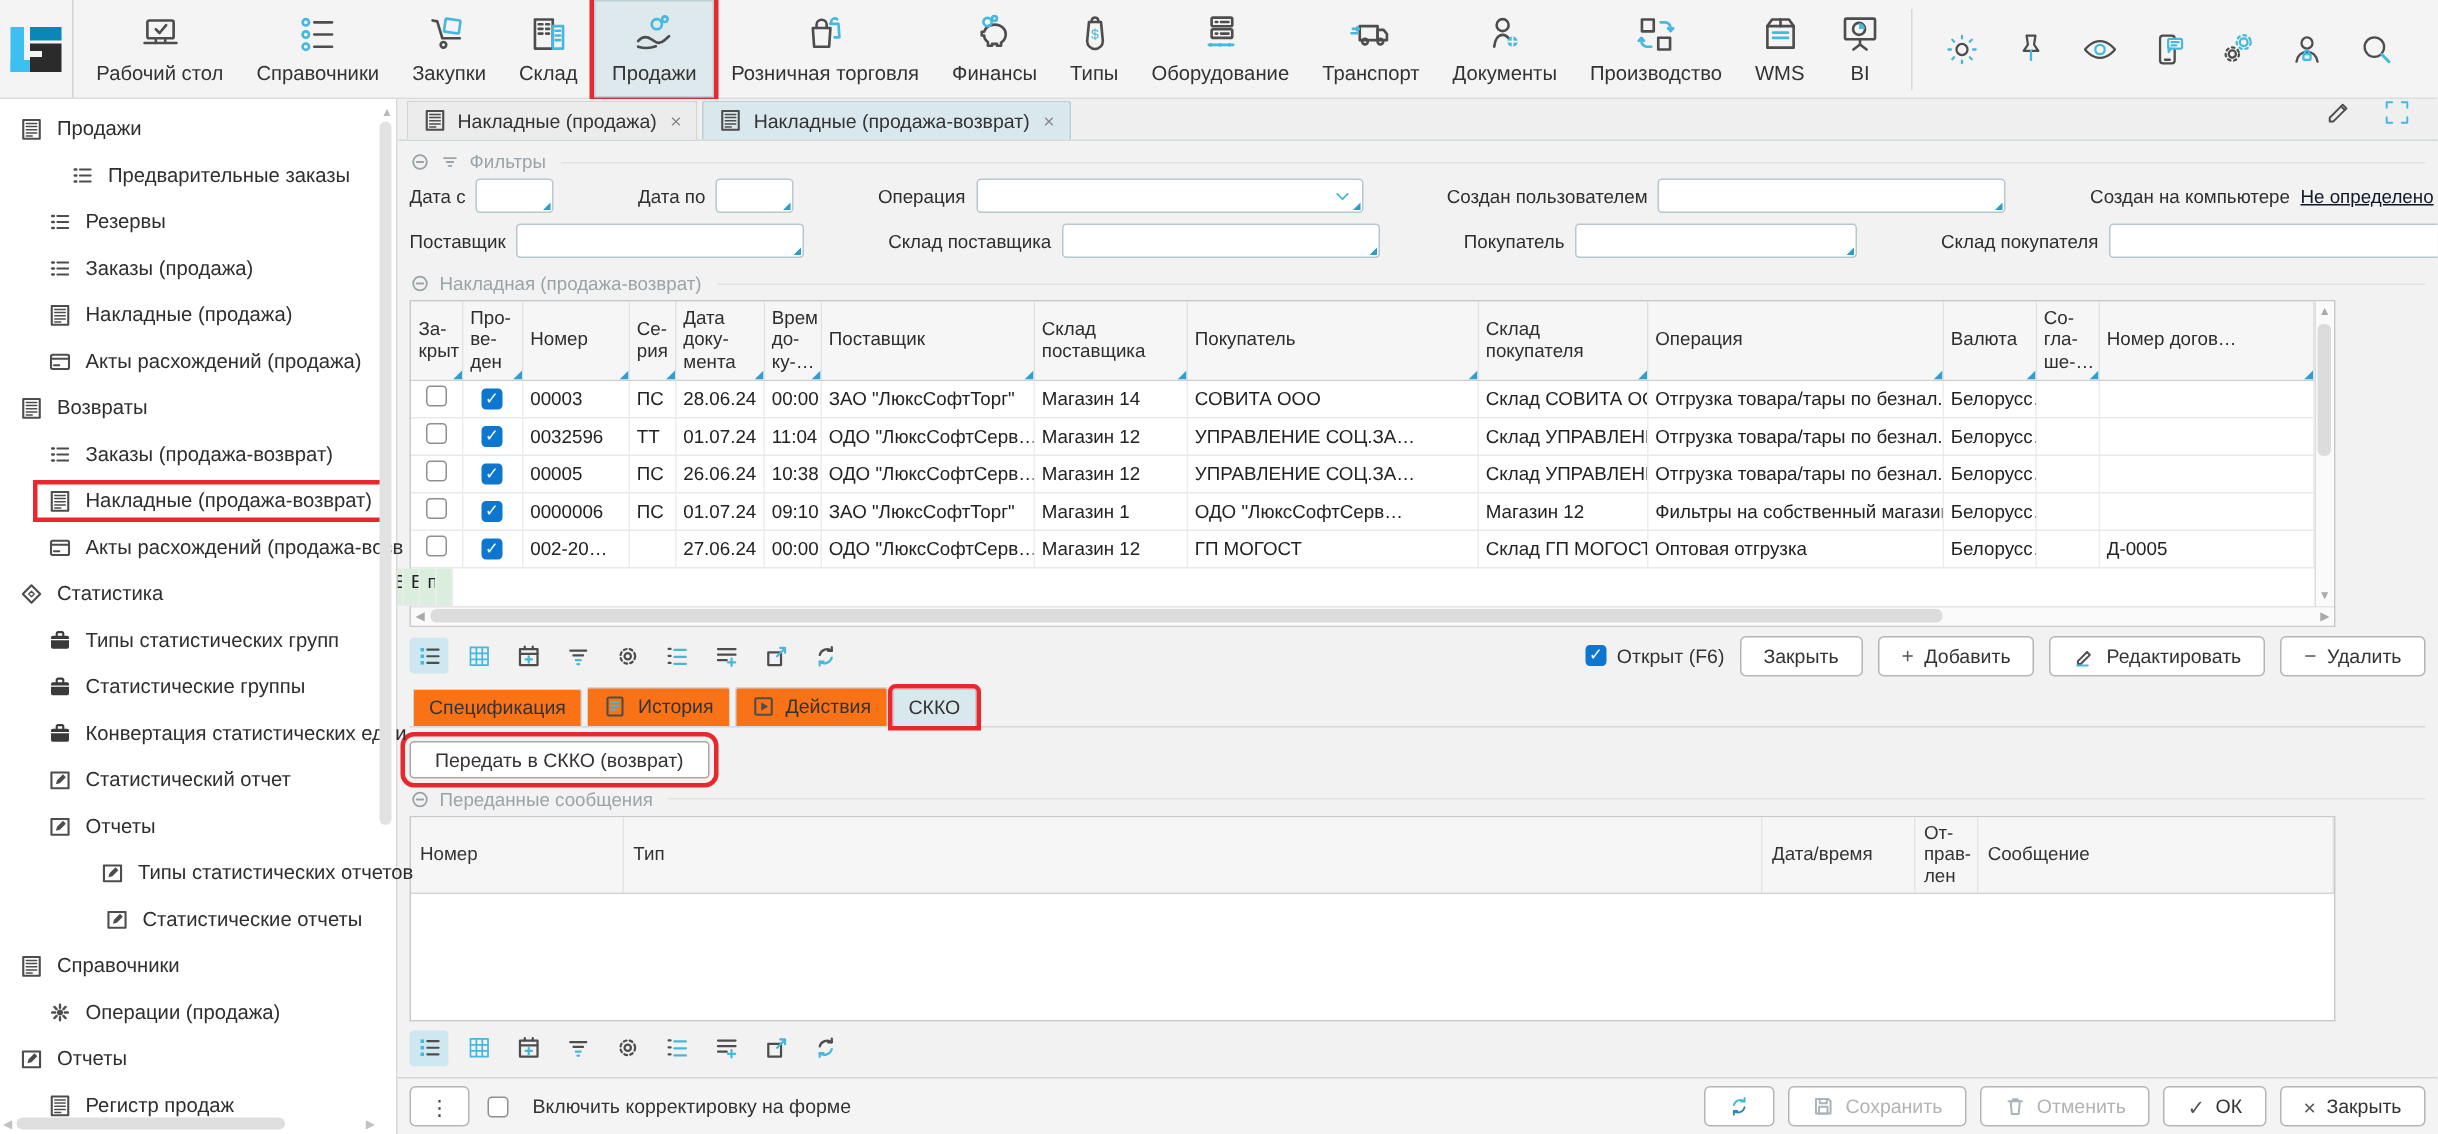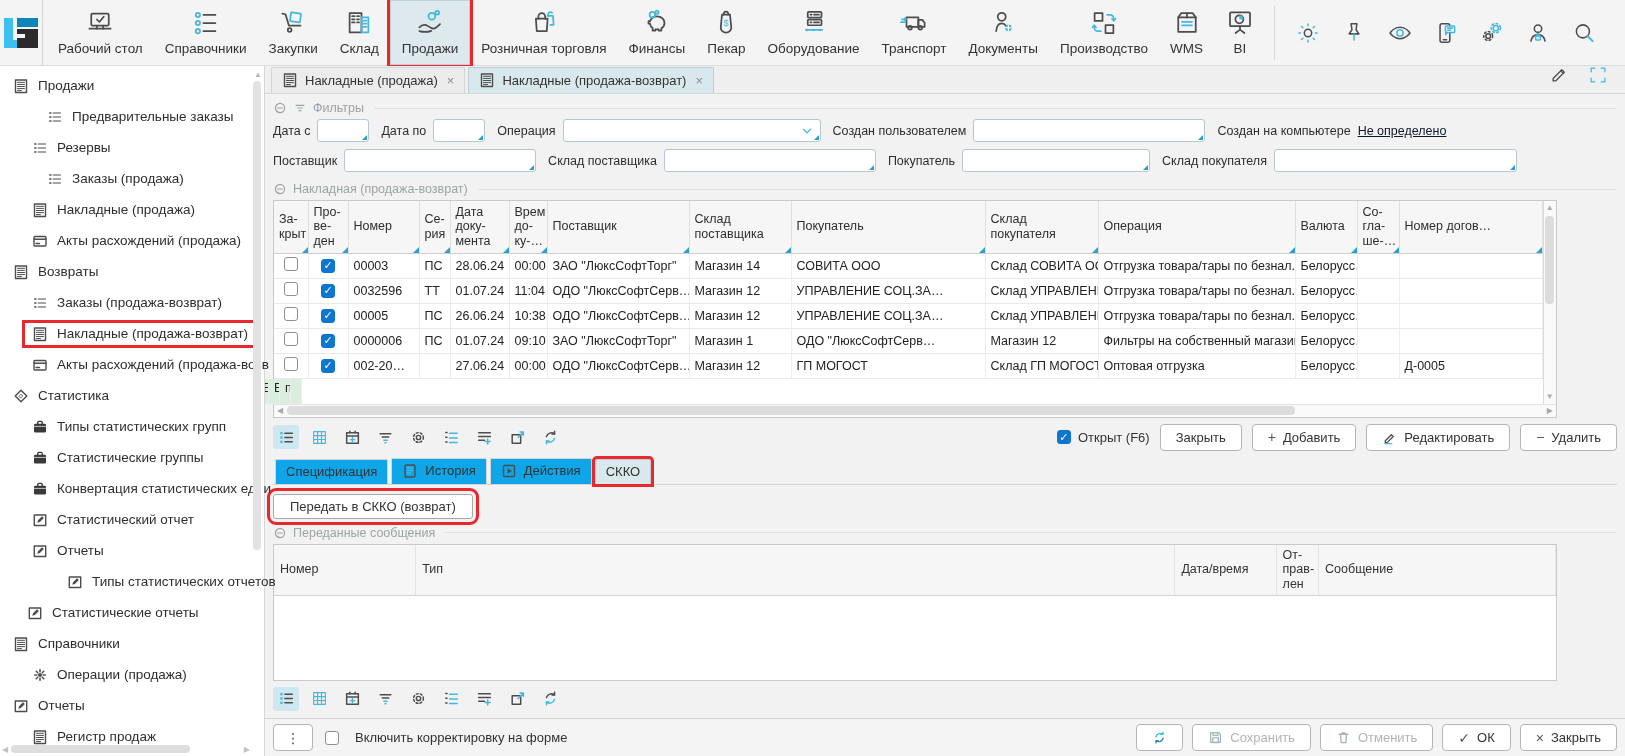--- a/index.html
+++ b/index.html
@@ -42,21 +42,21 @@
 .dtab { display:flex; align-items:center; gap:7px; padding:4px 10px 5px; margin-right:3px; font-size:13px; background:#ececec; border:1px solid #d4d4d4; border-bottom:none; border-radius:2px 2px 0 0; color:#333; white-space:nowrap; }
 .dtab.active { background:#d9e8ec; border-color:#bccfd5; }
 .dtab .close { color:#8a8a8a; font-size:13px; margin-left:2px; }
 .tabbar-actions { margin-left:auto; display:flex; align-items:center; gap:16px; padding:0 16px 4px 0; }
 
 .panel-body { flex:1; padding:4px 8px 0; display:flex; flex-direction:column; min-height:0; }
 
 .sec-hdr { display:flex; align-items:center; gap:6px; color:#9aa4a8; font-size:12.5px; margin:3px 0 4px; }
 .sec-hdr .rule { flex:1; border-top:1px solid #e2e2e2; margin-left:4px; }
 
-.frow { display:flex; align-items:center; margin-bottom:7px; }
+.frow { display:flex; align-items:center; margin-bottom:7px;gap:44px; }
 .ffield { display:flex; align-items:center; margin-right:12px; }
 .ffield .flabel { margin-right:7px; font-size:12.5px; color:#2e2e2e; white-space:nowrap; }
 .inp { position:relative; height:23px; background:#fff; border:1px solid #b6c8cf; border-radius:3px; }
 .inp::after { content:""; position:absolute; right:1px; bottom:1px; border-left:5px solid transparent; border-bottom:5px solid #2d9dc4; }
 .sel { display:flex; align-items:center; justify-content:flex-end; padding-right:6px; }
 .flink { color:#0f172a; text-decoration:underline; font-size:12.5px; white-space:nowrap; }
 
 
 .grid-box { width:1284px; background:#fff; border:1px solid #c9c9c9; }
 .grid-flex { display:flex; }
@@ -81,21 +81,21 @@
 .grid-footer { display:flex; align-items:center; margin:6px 0 5px; }
 .tool-ic { width:26px; height:24px; display:flex; align-items:center; justify-content:center; margin-right:7px; border-radius:3px; }
 .tool-ic.active { background:#cfe7f0; }
 .gf-right { margin-left:auto; display:flex; align-items:center; gap:10px; }
 .open-cb { display:flex; align-items:center; gap:7px; font-size:13px; }
 .btn { display:inline-flex; align-items:center; justify-content:center; gap:7px; background:#fff; border:1px solid #b5b5b5; border-radius:4px; padding:3px 15px; font-size:13px; color:#333; font-family:inherit; white-space:nowrap; height:27px; }
 .btn.disabled { color:#b3b3b3; }
 
 
 .dtabs { display:flex; align-items:flex-end; margin:2px 0 0; border-bottom:1px solid #d6d6d6; padding-left:2px; }
-.dtabs .dtab { background:#0ea5e9; }
+.dtabs .dtab { background:#f97316; }
 .dtabs .dtab.active { background:#d9e8ec; }
 .send-row { margin:9px 0 4px; }
 .send-btn { background:#fff; border:1px solid #a8a8a8; border-radius:3px; padding:4px 16px; font-size:13px; color:#333; font-family:inherit; }
 .msg-box { width:1284px; background:#fff; border:1px solid #c9c9c9; }
 table.msg { border-collapse:collapse; table-layout:fixed; width:100%; }
 table.msg th { background:#f6f6f6; font-weight:normal; font-size:12.5px; text-align:left; vertical-align:middle; padding:3px 6px; border-right:1px solid #e4e4e4; border-bottom:1px solid #d4d4d4; white-space:pre-line; line-height:1.18; height:50px; }
 .msg-body { height:84px; background:#fff; }
 .msg-toolbar { display:flex; align-items:center; margin:6px 0 4px; }
 
 
@@ -200,21 +200,21 @@
     <span class="nav-label">Финансы</span>
   </div>
       <div class="nav-item  ">
     <span class="ic">
           <svg width="30" height="30" viewBox="0 0 24 24" fill="none" stroke-width="1.4" stroke-linecap="round" stroke-linejoin="round">
             <path d="M10.3 5.3a1.8 1.8 0 113.4 0" stroke="#4d4d4d"></path>
             <path d="M8.8 5.3h6.4l1 10.2a4.2 4.2 0 01-8.4 0z" stroke="#4d4d4d"></path>
             <text x="9.9" y="14.2" font-size="7.5" fill="#45b8dd" stroke="none" font-family="Liberation Sans,sans-serif">$</text>
           </svg>
         </span>
-    <span class="nav-label">Пекар</span>
+    <span class="nav-label">Типы</span>
   </div>
       <div class="nav-item  ">
     <span class="ic">
           <svg width="30" height="30" viewBox="0 0 24 24" fill="none" stroke-width="1.4" stroke-linecap="round" stroke-linejoin="round">
             <rect x="7" y="3" width="11" height="4.6" rx="0.8" stroke="#4d4d4d"></rect>
             <rect x="7" y="9.2" width="11" height="4.6" rx="0.8" stroke="#4d4d4d"></rect>
             <path d="M9.2 5.3h.8M9.2 11.5h.8" stroke="#4d4d4d"></path>
             <path d="M12 5.3h4M12 11.5h4" stroke="#4d4d4d"></path>
             <path d="M5.5 17.5h13" stroke="#45b8dd"></path>
             <circle cx="6.5" cy="17.5" r="1" fill="#45b8dd" stroke="none"></circle>
@@ -383,21 +383,21 @@
     <span class="ti-inner ">
       <span class="ic">
               <svg width="16" height="16" viewBox="0 0 16 16" fill="none" stroke-width="1.4" stroke-linecap="round" stroke-linejoin="round">
                 <path d="M2.8 4h1.1M2.8 8h1.1M2.8 12h1.1" stroke="#4d4d4d" stroke-width="1.6"></path>
                 <path d="M6.2 4h7.3M6.2 8h7.3M6.2 12h7.3" stroke="#4d4d4d" stroke-width="1.2"></path>
               </svg>
             </span>
       <span class="ti-label">Резервы</span>
     </span>
   </div>
-        <div class="tree-item" style="padding-left:40px">
+        <div class="tree-item" style="padding-left:25px">
     <span class="ti-inner ">
       <span class="ic">
               <svg width="16" height="16" viewBox="0 0 16 16" fill="none" stroke-width="1.4" stroke-linecap="round" stroke-linejoin="round">
                 <path d="M2.8 4h1.1M2.8 8h1.1M2.8 12h1.1" stroke="#4d4d4d" stroke-width="1.6"></path>
                 <path d="M6.2 4h7.3M6.2 8h7.3M6.2 12h7.3" stroke="#4d4d4d" stroke-width="1.2"></path>
               </svg>
             </span>
       <span class="ti-label">Заказы (продажа)</span>
     </span>
   </div>
@@ -542,21 +542,21 @@
     <span class="ti-inner ">
       <span class="ic">
               <svg width="16" height="16" viewBox="0 0 16 16" fill="none" stroke-width="1.4" stroke-linecap="round" stroke-linejoin="round">
                 <rect x="2.3" y="3" width="11.4" height="10.5" stroke="#4d4d4d"></rect>
                 <path d="M5.3 10.8l.7-2.6 4-4 1.9 1.9-4 4-2.6.7z" fill="#4d4d4d" stroke="none"></path>
               </svg>
             </span>
       <span class="ti-label">Типы статистических отчетов</span>
     </span>
   </div>
-        <div class="tree-item" style="padding-left:20px">
+        <div class="tree-item" style="padding-left:63px">
     <span class="ti-inner ">
       <span class="ic">
               <svg width="16" height="16" viewBox="0 0 16 16" fill="none" stroke-width="1.4" stroke-linecap="round" stroke-linejoin="round">
                 <rect x="2.3" y="3" width="11.4" height="10.5" stroke="#4d4d4d"></rect>
                 <path d="M5.3 10.8l.7-2.6 4-4 1.9 1.9-4 4-2.6.7z" fill="#4d4d4d" stroke="none"></path>
               </svg>
             </span>
       <span class="ti-label">Статистические отчеты</span>
     </span>
   </div>

